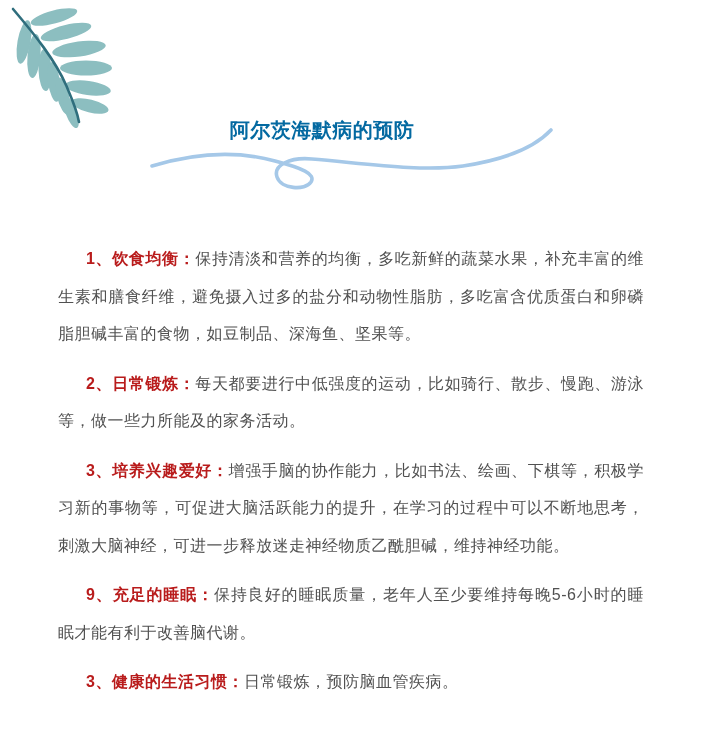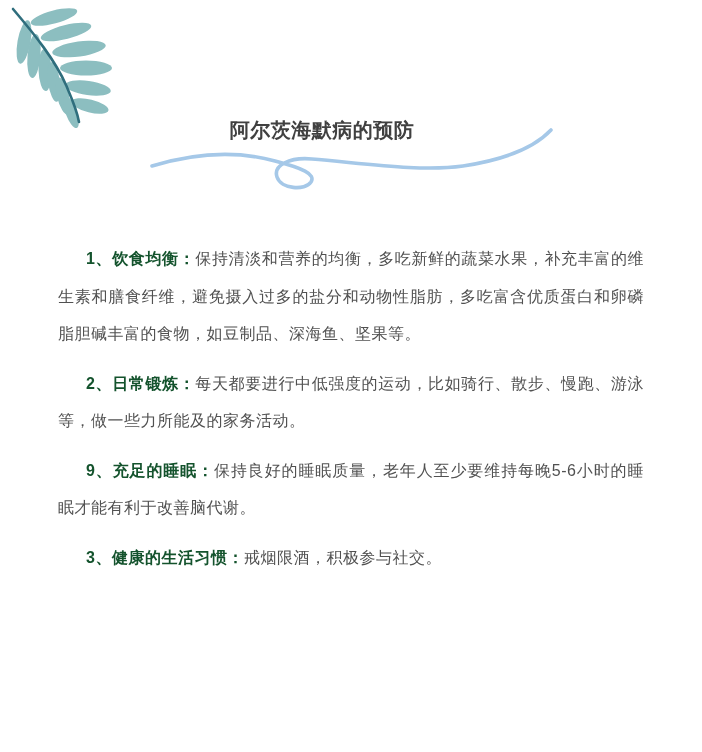--- a/index.html
+++ b/index.html
@@ -24,21 +24,21 @@
   .page-title {
     position: absolute;
     left: 0;
     top: 118px;
     width: 644px;
     margin: 0;
     text-align: center;
     font-size: 20px;
     line-height: 24px;
     font-weight: 700;
-    color: #404040;
+    color: #0369a1;
     letter-spacing: 0.5px;
   }
   .squiggle-decoration {
     position: absolute;
     left: 0;
     top: 0;
     width: 702px;
     height: 200px;
     pointer-events: none;
   }
@@ -54,21 +54,21 @@
     line-height: 37.5px;
     color: #515151;
     text-align: justify;
     text-indent: 28px;
     letter-spacing: 0.5px;
   }
   .content p.item:last-child {
     margin-bottom: 0;
   }
   .item-label {
-    color: #14532d;
+    color: #b91c1c;
     font-weight: 700;
   }
 </style>
 </head>
 <body>
 
 <svg class="leaf-decoration" viewBox="0 0 130 140" xmlns="http://www.w3.org/2000/svg" aria-hidden="true">
   <g fill="#8cbec0">
 
     <ellipse cx="54" cy="17" rx="24" ry="6.5" transform="rotate(-15 54 17)"></ellipse>
@@ -99,18 +99,19 @@
            C 273 165, 290 157, 312 159
            C 362 163, 420 172, 463 166
            C 503 160, 534 148, 551 130" fill="none" stroke="#a5c8e8" stroke-width="3.6" stroke-linecap="round"></path>
 </svg>
 
 <div class="content">
   <p class="item"><span class="item-label">1、饮食均衡：</span><span>保持清淡和营养的均衡，多吃新鲜的蔬菜水果，补充丰富的维生素和膳食纤维，避免摄入过多的盐分和动物性脂肪，多吃富含优质蛋白和卵磷脂胆碱丰富的食物，如豆制品、深海鱼、坚果等。</span></p>
 
   <p class="item"><span class="item-label">2、日常锻炼：</span><span>每天都要进行中低强度的运动，比如骑行、散步、慢跑、游泳等，做一些力所能及的家务活动。</span></p>
 
+  <p class="item"><span class="item-label">3、培养兴趣爱好：</span><span>增强手脑的协作能力，比如书法、绘画、下棋等，积极学习新的事物等，可促进大脑活跃能力的提升，在学习的过程中可以不断地思考，刺激大脑神经，可进一步释放迷走神经物质乙酰胆碱，维持神经功能。</span></p>
 
   <p class="item"><span class="item-label">9、充足的睡眠：</span><span>保持良好的睡眠质量，老年人至少要维持每晚5-6小时的睡眠才能有利于改善脑代谢。</span></p>
 
-  <p class="item"><span class="item-label">3、健康的生活习惯：</span><span>戒烟限酒，积极参与社交。</span></p>
+  <p class="item"><span class="item-label">3、健康的生活习惯：</span><span>日常锻炼，预防脑血管疾病。</span></p>
 
 </div>
 
 </body></html>

